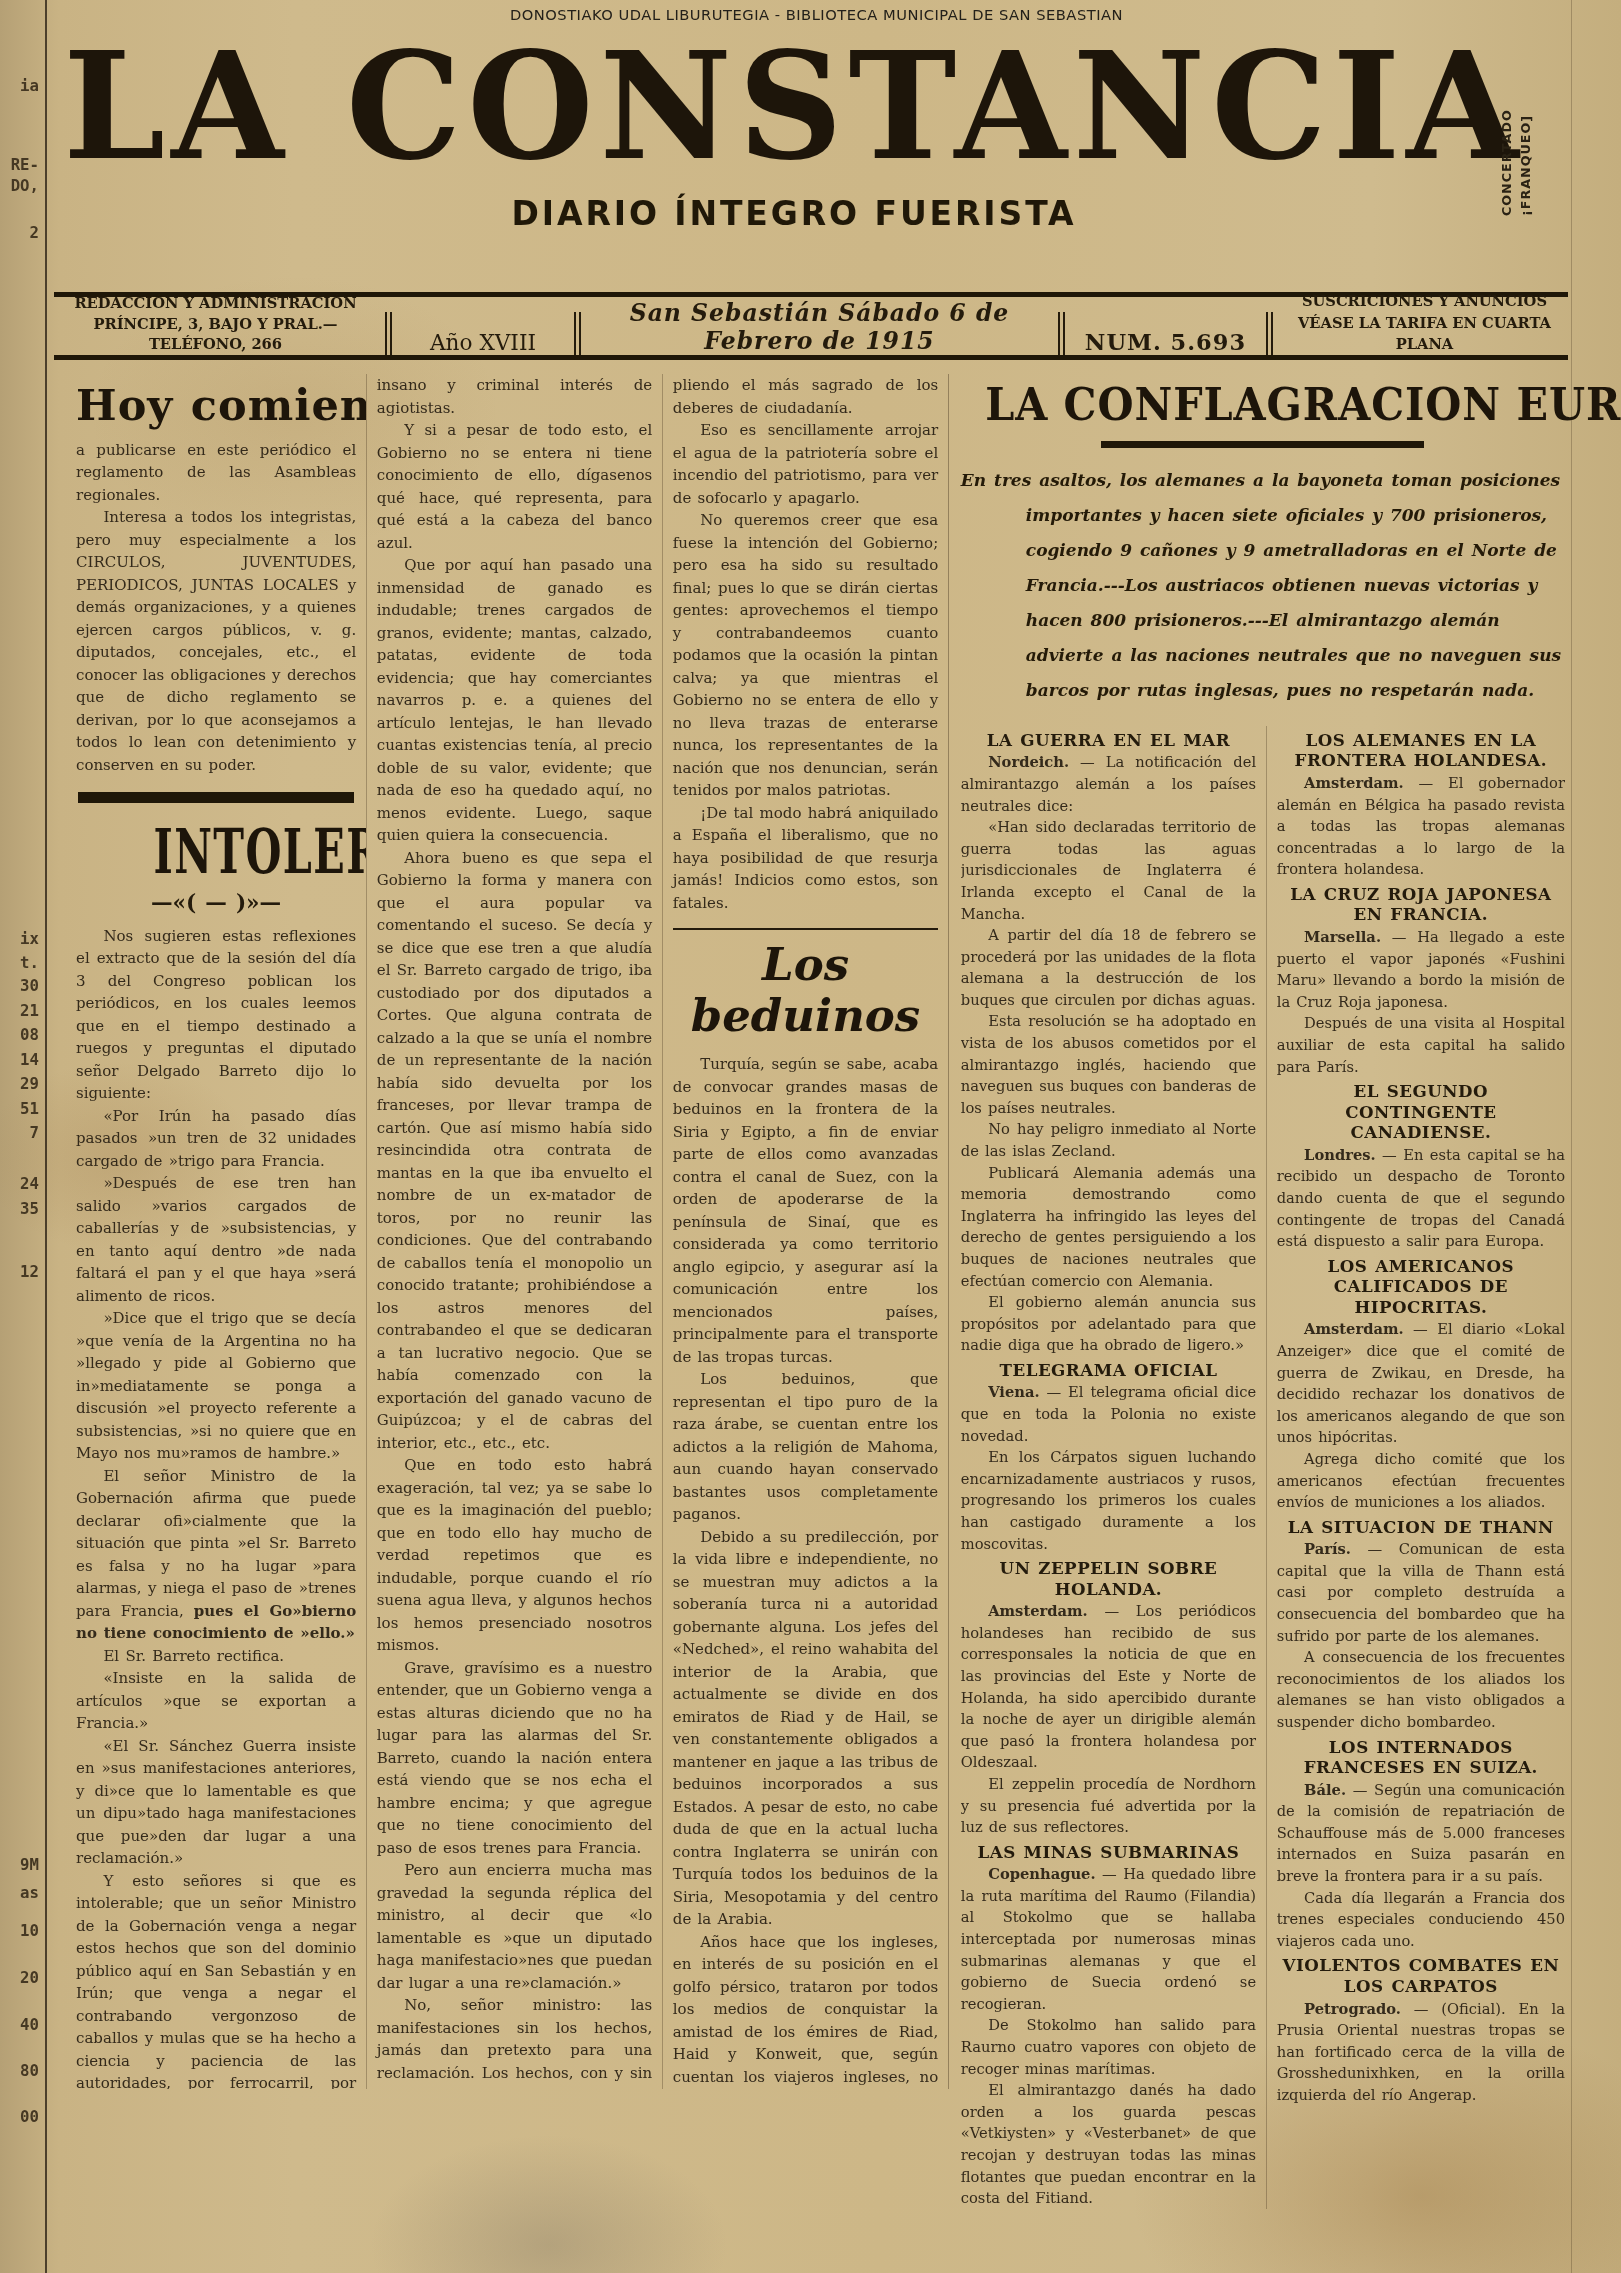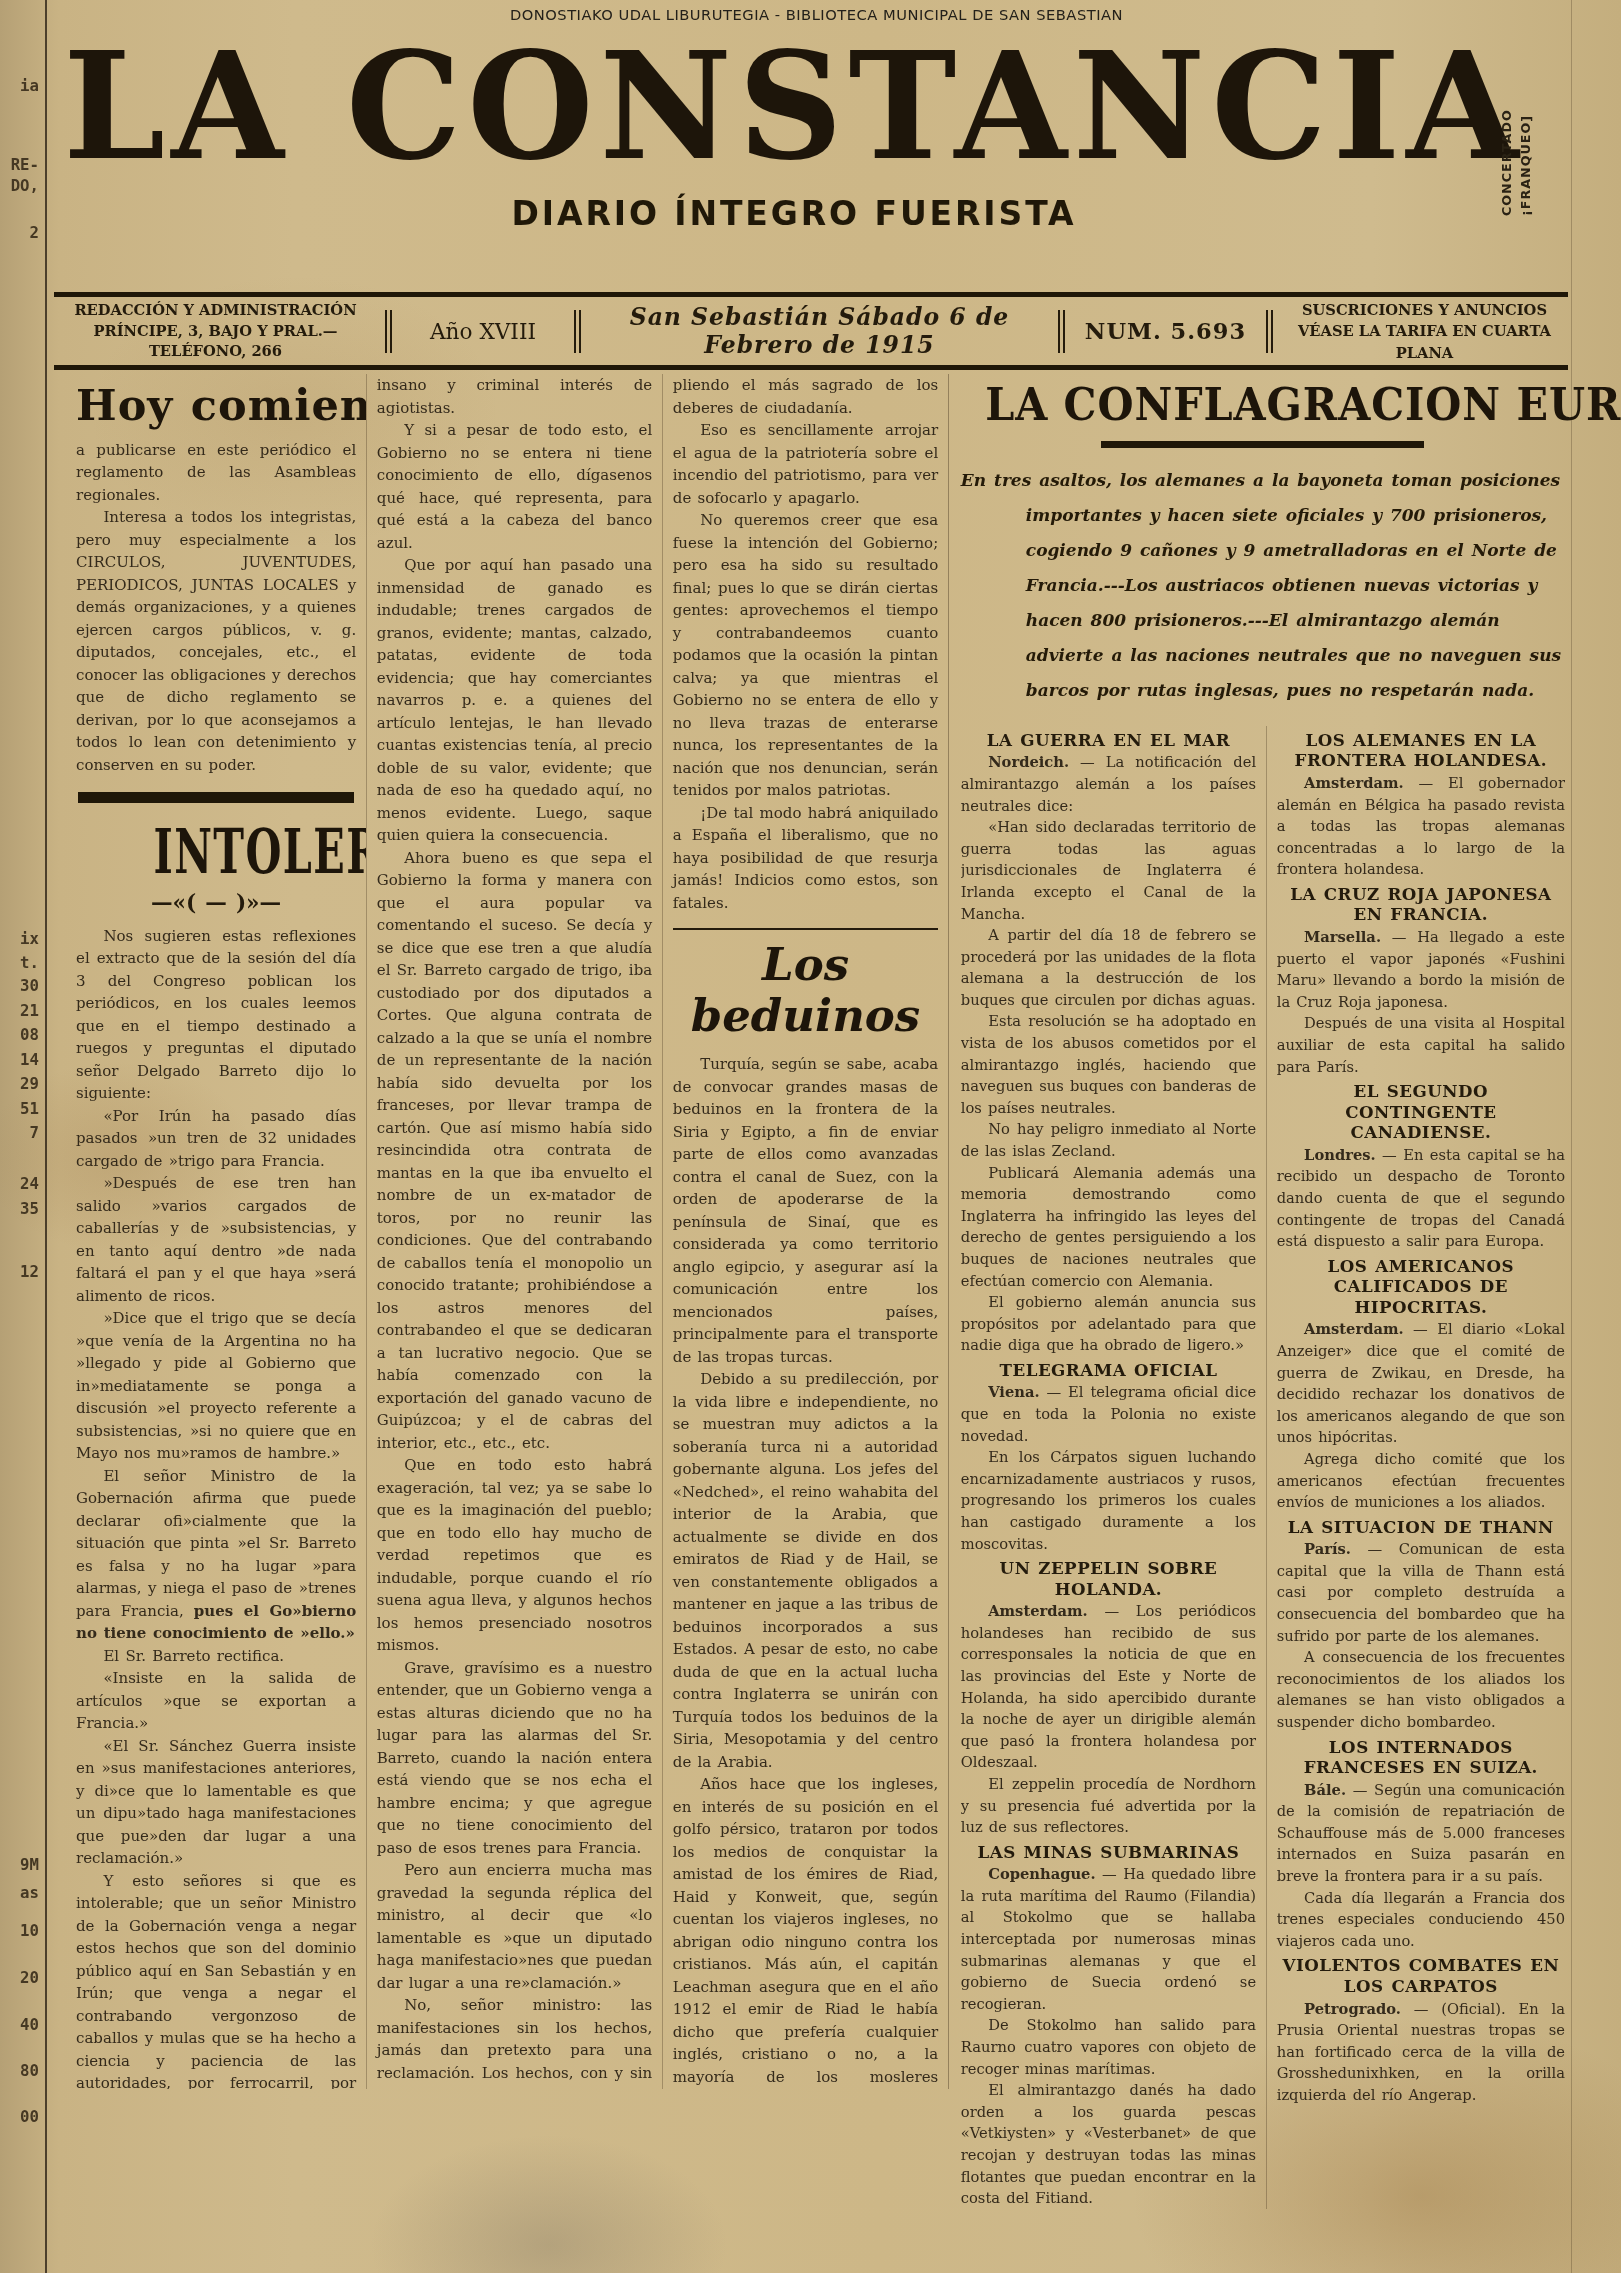--- a/index.html
+++ b/index.html
@@ -23,23 +23,23 @@
   .masthead{position:absolute;top:33px;left:59px;width:1470px;text-align:center;}
   .mast-title{margin:0;font-size:145px;line-height:147px;font-weight:bold;color:#1d150a;
     letter-spacing:5.9px;white-space:nowrap;transform:scaleY(1.02);}
   .mast-sub{margin:13.7px 0 0 0;font-family:"DejaVu Sans", sans-serif;font-weight:bold;
     font-size:33px;letter-spacing:2.9px;color:#201808;}
   .franqueo{position:absolute;top:59px;right:98px;height:157px;
     writing-mode:vertical-rl;transform:rotate(180deg);
     font-family:"DejaVu Sans", sans-serif;font-weight:bold;font-size:12.7px;letter-spacing:1px;color:#2a2214;}
   .franqueo span{display:inline-block;margin:0 2px;}
 
-  .infobar{position:absolute;top:292px;left:54px;width:1514px;height:78px;
+  .infobar{position:absolute;top:292px;left:54px;width:1514px;height:68px;
     border-top:5.9px solid #1f1708;border-bottom:5.9px solid #1f1708;
-    display:flex;align-items:center;box-sizing:border-box;}
+    display:flex;align-items:flex-end;box-sizing:border-box;}
   .seg{text-align:center;color:#241b0c;}
   .seg-left{width:323px;font-weight:bold;font-size:14.7px;line-height:20.6px;}
   .seg-anio{width:167px;font-size:21.6px;}
   .seg-date{width:461px;font-style:italic;font-weight:bold;font-size:23.5px;letter-spacing:1px;}
   .seg-num{width:186px;font-weight:bold;font-size:22.5px;letter-spacing:1px;}
   .seg-right{flex:1;font-weight:bold;font-size:14.7px;line-height:21.6px;}
   .vsep{width:2.9px;height:43px;border-left:2px solid #241b0c;border-right:2px solid #241b0c;margin:0 7.8px;}
 
   .cols{position:absolute;top:374px;left:76px;width:1490px;height:1715px;display:flex;}
   .col{box-sizing:border-box;overflow:hidden;font-size:15px;line-height:22.5px;word-spacing:1.5px;text-align:justify;}
@@ -155,20 +155,21 @@
       <div>
           <p class="blk-open">pliendo el más sagrado de los deberes de ciudadanía.</p>
           <p class="blk-para">Eso es sencillamente arrojar el agua de la patriotería sobre el incendio del patriotismo, para ver de sofocarlo y apagarlo.</p>
           <p class="blk-para">No queremos creer que esa fuese la intención del Gobierno; pero esa ha sido su resultado final; pues lo que se dirán ciertas gentes: aprovechemos el tiempo y contrabandeemos cuanto podamos que la ocasión la pintan calva; ya que mientras el Gobierno no se entera de ello y no lleva trazas de enterarse nunca, los representantes de la nación que nos denuncian, serán tenidos por malos patriotas.</p>
           <p class="blk-para">¡De tal modo habrá aniquilado a España el liberalismo, que no haya posibilidad de que resurja jamás! Indicios como estos, son fatales.</p>
         </div>
       <div class="rule-thin"></div>
       <h2 class="beduinos">Los beduinos</h2>
       <div>
           <p class="blk-para">Turquía, según se sabe, acaba de convocar grandes masas de beduinos en la frontera de la Siria y Egipto, a fin de enviar parte de ellos como avanzadas contra el canal de Suez, con la orden de apoderarse de la península de Sinaí, que es considerada ya como territorio anglo egipcio, y asegurar así la comunicación entre los mencionados países, principalmente para el transporte de las tropas turcas.</p>
+          <p class="blk-para">Los beduinos, que representan el tipo puro de la raza árabe, se cuentan entre los adictos a la religión de Mahoma, aun cuando hayan conservado bastantes usos completamente paganos.</p>
           <p class="blk-para">Debido a su predilección, por la vida libre e independiente, no se muestran muy adictos a la soberanía turca ni a autoridad gobernante alguna. Los jefes del «Nedched», el reino wahabita del interior de la Arabia, que actualmente se divide en dos emiratos de Riad y de Hail, se ven constantemente obligados a mantener en jaque a las tribus de beduinos incorporados a sus Estados. A pesar de esto, no cabe duda de que en la actual lucha contra Inglaterra se unirán con Turquía todos los beduinos de la Siria, Mesopotamia y del centro de la Arabia.</p>
           <p class="blk-para">Años hace que los ingleses, en interés de su posición en el golfo pérsico, trataron por todos los medios de conquistar la amistad de los émires de Riad, Haid y Konweit, que, según cuentan los viajeros ingleses, no abrigan odio ninguno contra los cristianos. Más aún, el capitán Leachman asegura que en el año 1912 el emir de Riad le había dicho que prefería cualquier inglés, cristiano o no, a la mayoría de los mosleres wahabites. Es de suponer que esta frase sería una cortesía diplomática, porque el emir acaba de unirse con el califa de Stambul.</p>
         </div>
     </div>
 
     <div class="warsec">
       <h2 class="war-headline">LA CONFLAGRACION EUROPEA</h2>
       <div class="war-rule"></div>
       <p class="war-lead">En tres asaltos, los alemanes a la bayoneta toman posiciones importantes y hacen siete oficiales y 700 prisioneros, cogiendo 9 cañones y 9 ametralladoras en el Norte de Francia.---Los austriacos obtienen nuevas victorias y hacen 800 prisioneros.---El almirantazgo alemán advierte a las naciones neutrales que no naveguen sus barcos por rutas inglesas, pues no respetarán nada.</p>
       <div class="war-cols">

